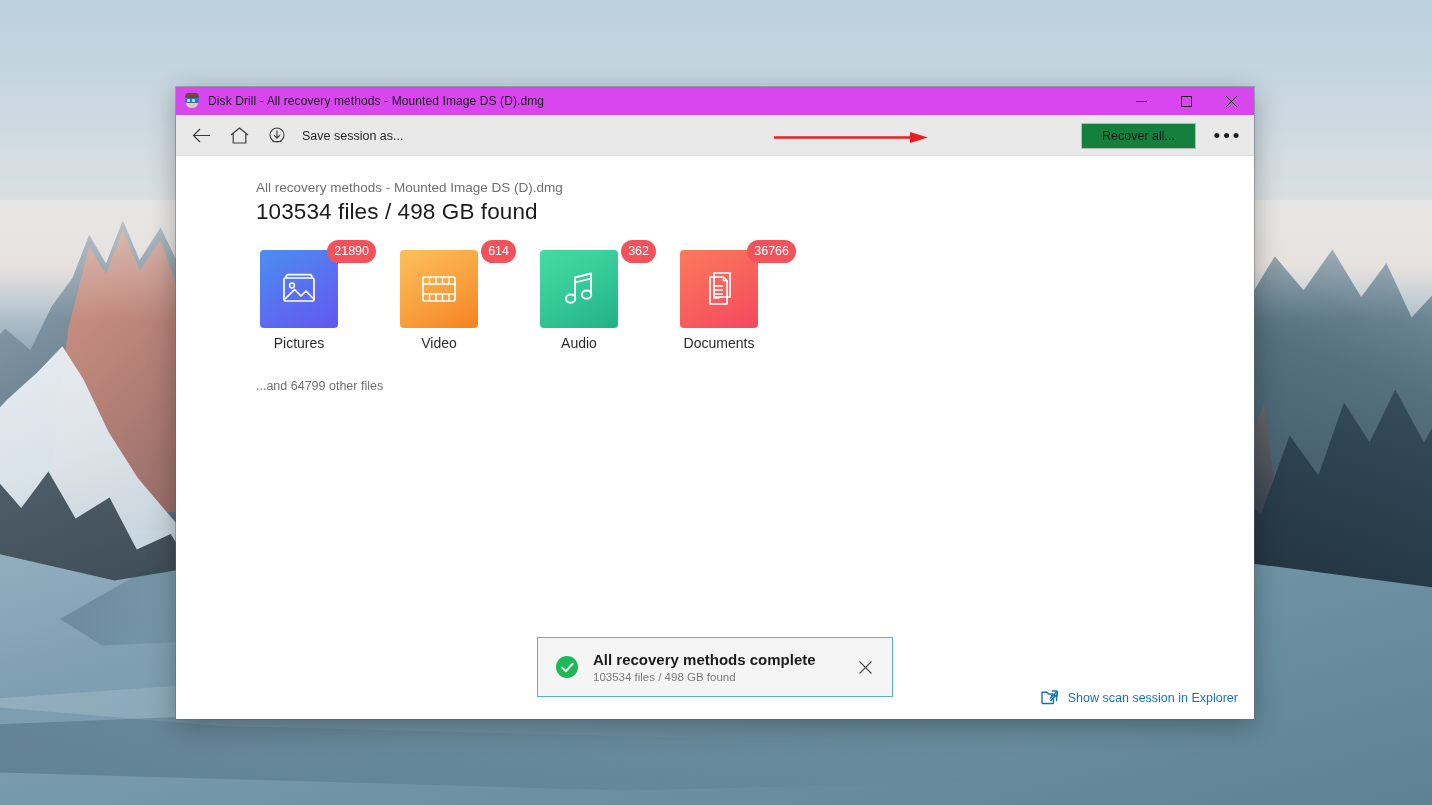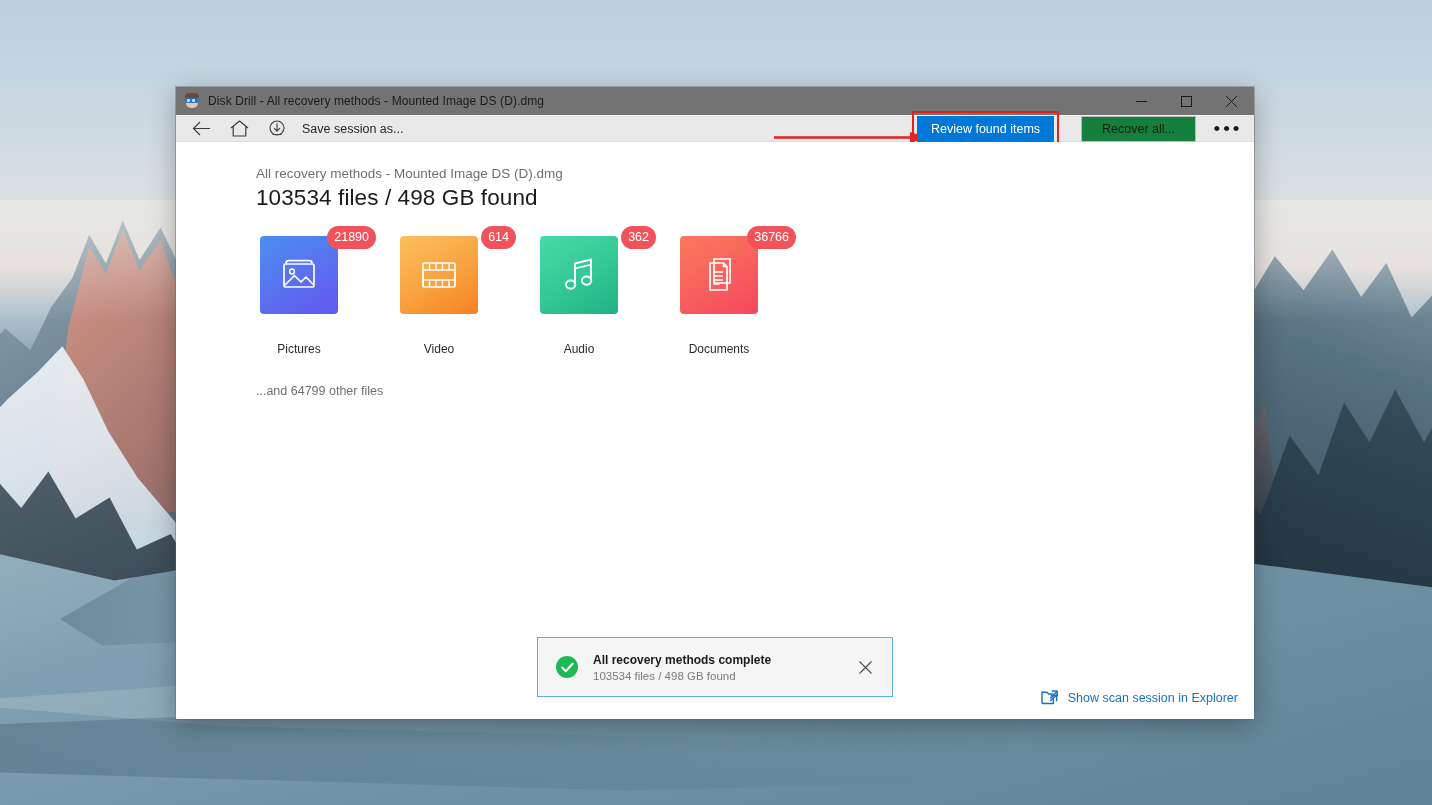--- a/index.html
+++ b/index.html
@@ -123,21 +123,21 @@
     width: 1078px; height: 632px;
     background: #ffffff;
     box-shadow: 0 6px 26px rgba(0,0,0,.30), 0 0 0 1px rgba(110,120,130,.45);
     display: flex; flex-direction: column;
     overflow: hidden;
   }
 
   
   .titlebar {
     height: 29px;
-    background: #737373;
+    background: #d946ef;
     display: flex; align-items: center;
     flex: 0 0 auto;
     border-bottom: 1px solid #f3f3f3;
   }
   .app-icon {
     width: 16px; height: 16px; margin-left: 8px; margin-right: 8px;
     position: relative; flex: 0 0 auto;
   }
   .app-icon .head {
     position: absolute; left: 2px; top: 1px; width: 12px; height: 14px;
@@ -162,21 +162,21 @@
   }
   .win-controls { margin-left: auto; display: flex; height: 29px; }
   .win-btn {
     width: 45px; height: 29px; display: flex; align-items: center; justify-content: center;
     color: #1b1b1b;
   }
   .win-btn svg { display: block; }
 
   
   .toolbar {
-    height: 26px; background: #e9e9e9;
+    height: 40px; background: #e9e9e9;
     display: flex; align-items: center;
     flex: 0 0 auto; position: relative;
     border-bottom: 1px solid #dedede;
   }
   .tb-icon-btn {
     width: 34px; height: 34px; margin-left: 4px;
     display: flex; align-items: center; justify-content: center;
     color: #3c3c3c;
   }
   .tb-icon-btn:first-child { margin-left: 8px; }
@@ -241,21 +241,21 @@
     display: flex; align-items: center; justify-content: center;
   }
   .tile .badge {
     position: absolute; top: -10px; right: -16px;
     min-width: 26px; height: 23px; padding: 0 7px;
     background: #f2535b; color: #fff; border-radius: 12px;
     font-size: 12.5px; line-height: 23px; text-align: center;
     white-space: nowrap;
   }
   .tile .caption {
-    margin-top: 28px; text-align: center; font-size: 12px; color: #2b2b2b;
+    margin-top: 7px; text-align: center; font-size: 14px; color: #2b2b2b;
     width: 78px;
   }
   .tile svg { display:block; }
 
   .other-files {
     margin-top: 28px; font-size: 12.5px; color: #6f6f6f;
   }
 
   
   .toast {
@@ -263,21 +263,21 @@
     width: 356px; height: 60px;
     background: #f5f5f5; border: 1px solid #5aaee0;
     display: flex; align-items: center;
   }
   .toast .check {
     width: 22px; height: 22px; border-radius: 50%;
     background: #1db954; margin-left: 18px; flex: 0 0 auto;
     display: flex; align-items: center; justify-content: center;
   }
   .toast .texts { margin-left: 15px; }
-  .toast .t-title { font-size: 12px; color: #1b1b1b; font-weight: bold; }
+  .toast .t-title { font-size: 15px; color: #1b1b1b; font-weight: bold; }
   .toast .t-sub { font-size: 11.5px; color: #7a7a7a; margin-top: 3px; }
   .toast .t-close {
     margin-left: auto; margin-right: 16px; color: #4b4b4b; cursor: pointer;
     display: flex; align-items: center; justify-content: center;
     width: 22px; height: 22px;
   }
 
   
   .explorer-link {
     position: absolute; right: 16px; bottom: 14px;
@@ -350,23 +350,20 @@
           </svg>
       </div>
       <div class="tb-label">Save session as...</div>
 
       <svg class="annot-arrow" viewBox="0 0 154 11">
         <path d="M0 5.5 H138" stroke="#e81f1f" stroke-width="2.4"></path>
         <path d="M136 0 L154 5.5 L136 11 Z" fill="#e81f1f"></path>
       </svg>
 
       <div class="tb-right">
-        <div class="btn-primary-wrap">
-          <button class="btn-primary">Review found items</button>
-        </div>
         <button class="btn-secondary">Recover all...</button>
         <div class="btn-more">•••</div>
       </div>
     </div>
 
     <div class="content">
       <div class="subtitle">All recovery methods - Mounted Image DS (D).dmg</div>
       <div class="headline">103534 files / 498 GB found</div>
 
       <div class="tiles">

